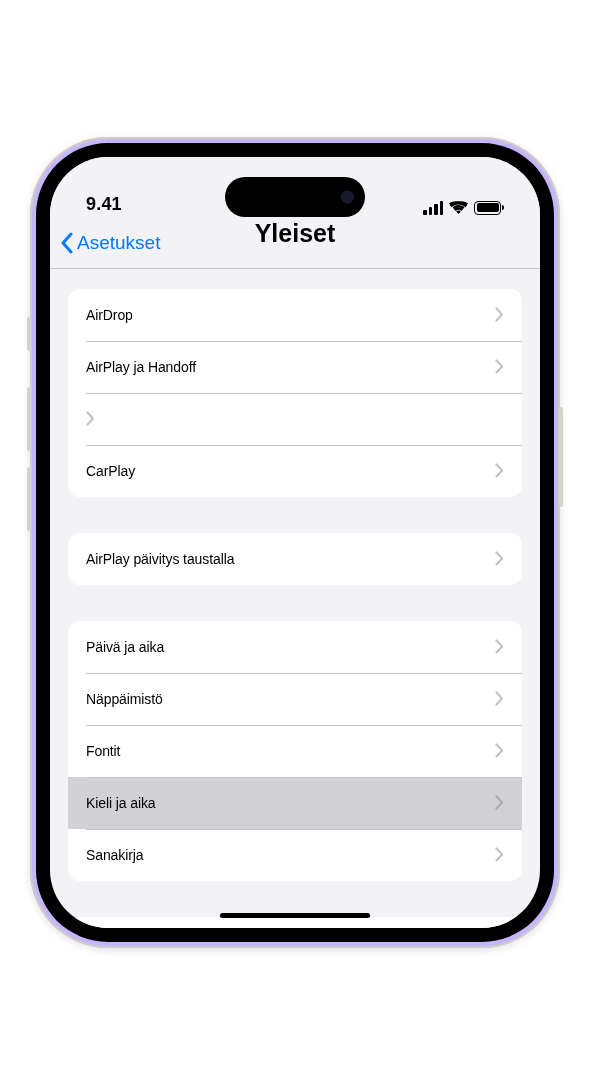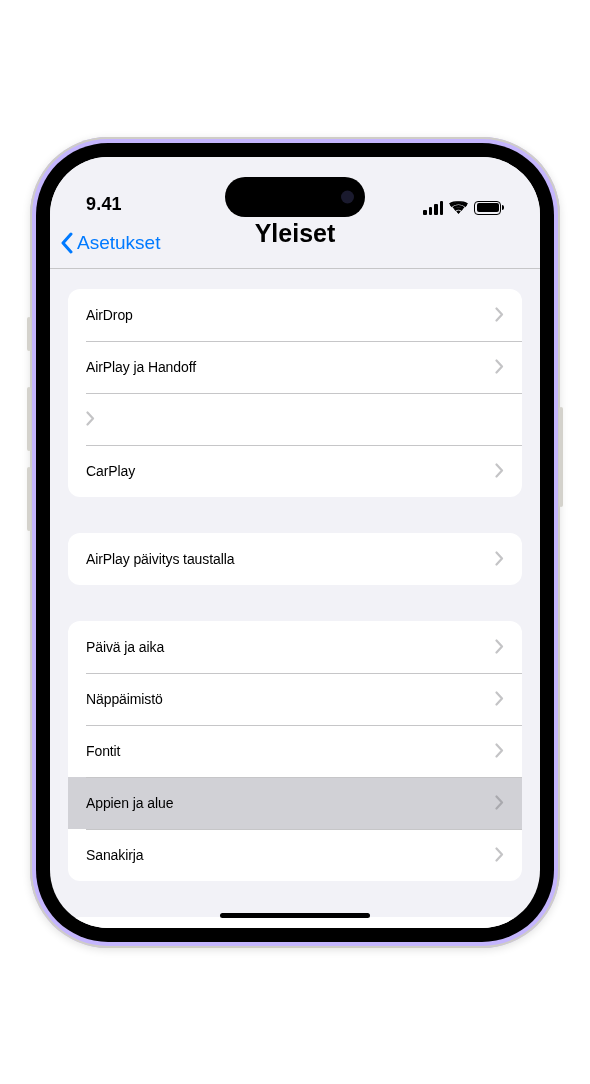--- a/index.html
+++ b/index.html
@@ -325,21 +325,21 @@
                 <path d="M1.5 1.5 L7 7.5 L1.5 13.5"></path>
               </svg>
             </div>
             <div class="row">
               <span class="row-label">Fontit</span>
               <svg class="chevron" viewBox="0 0 9 15">
                 <path d="M1.5 1.5 L7 7.5 L1.5 13.5"></path>
               </svg>
             </div>
             <div class="row highlighted">
-              <span class="row-label">Appien ja alue</span>
+              <span class="row-label">Kieli ja aika</span>
               <svg class="chevron" viewBox="0 0 9 15">
                 <path d="M1.5 1.5 L7 7.5 L1.5 13.5"></path>
               </svg>
             </div>
             <div class="row">
               <span class="row-label">Sanakirja</span>
               <svg class="chevron" viewBox="0 0 9 15">
                 <path d="M1.5 1.5 L7 7.5 L1.5 13.5"></path>
               </svg>
             </div>

